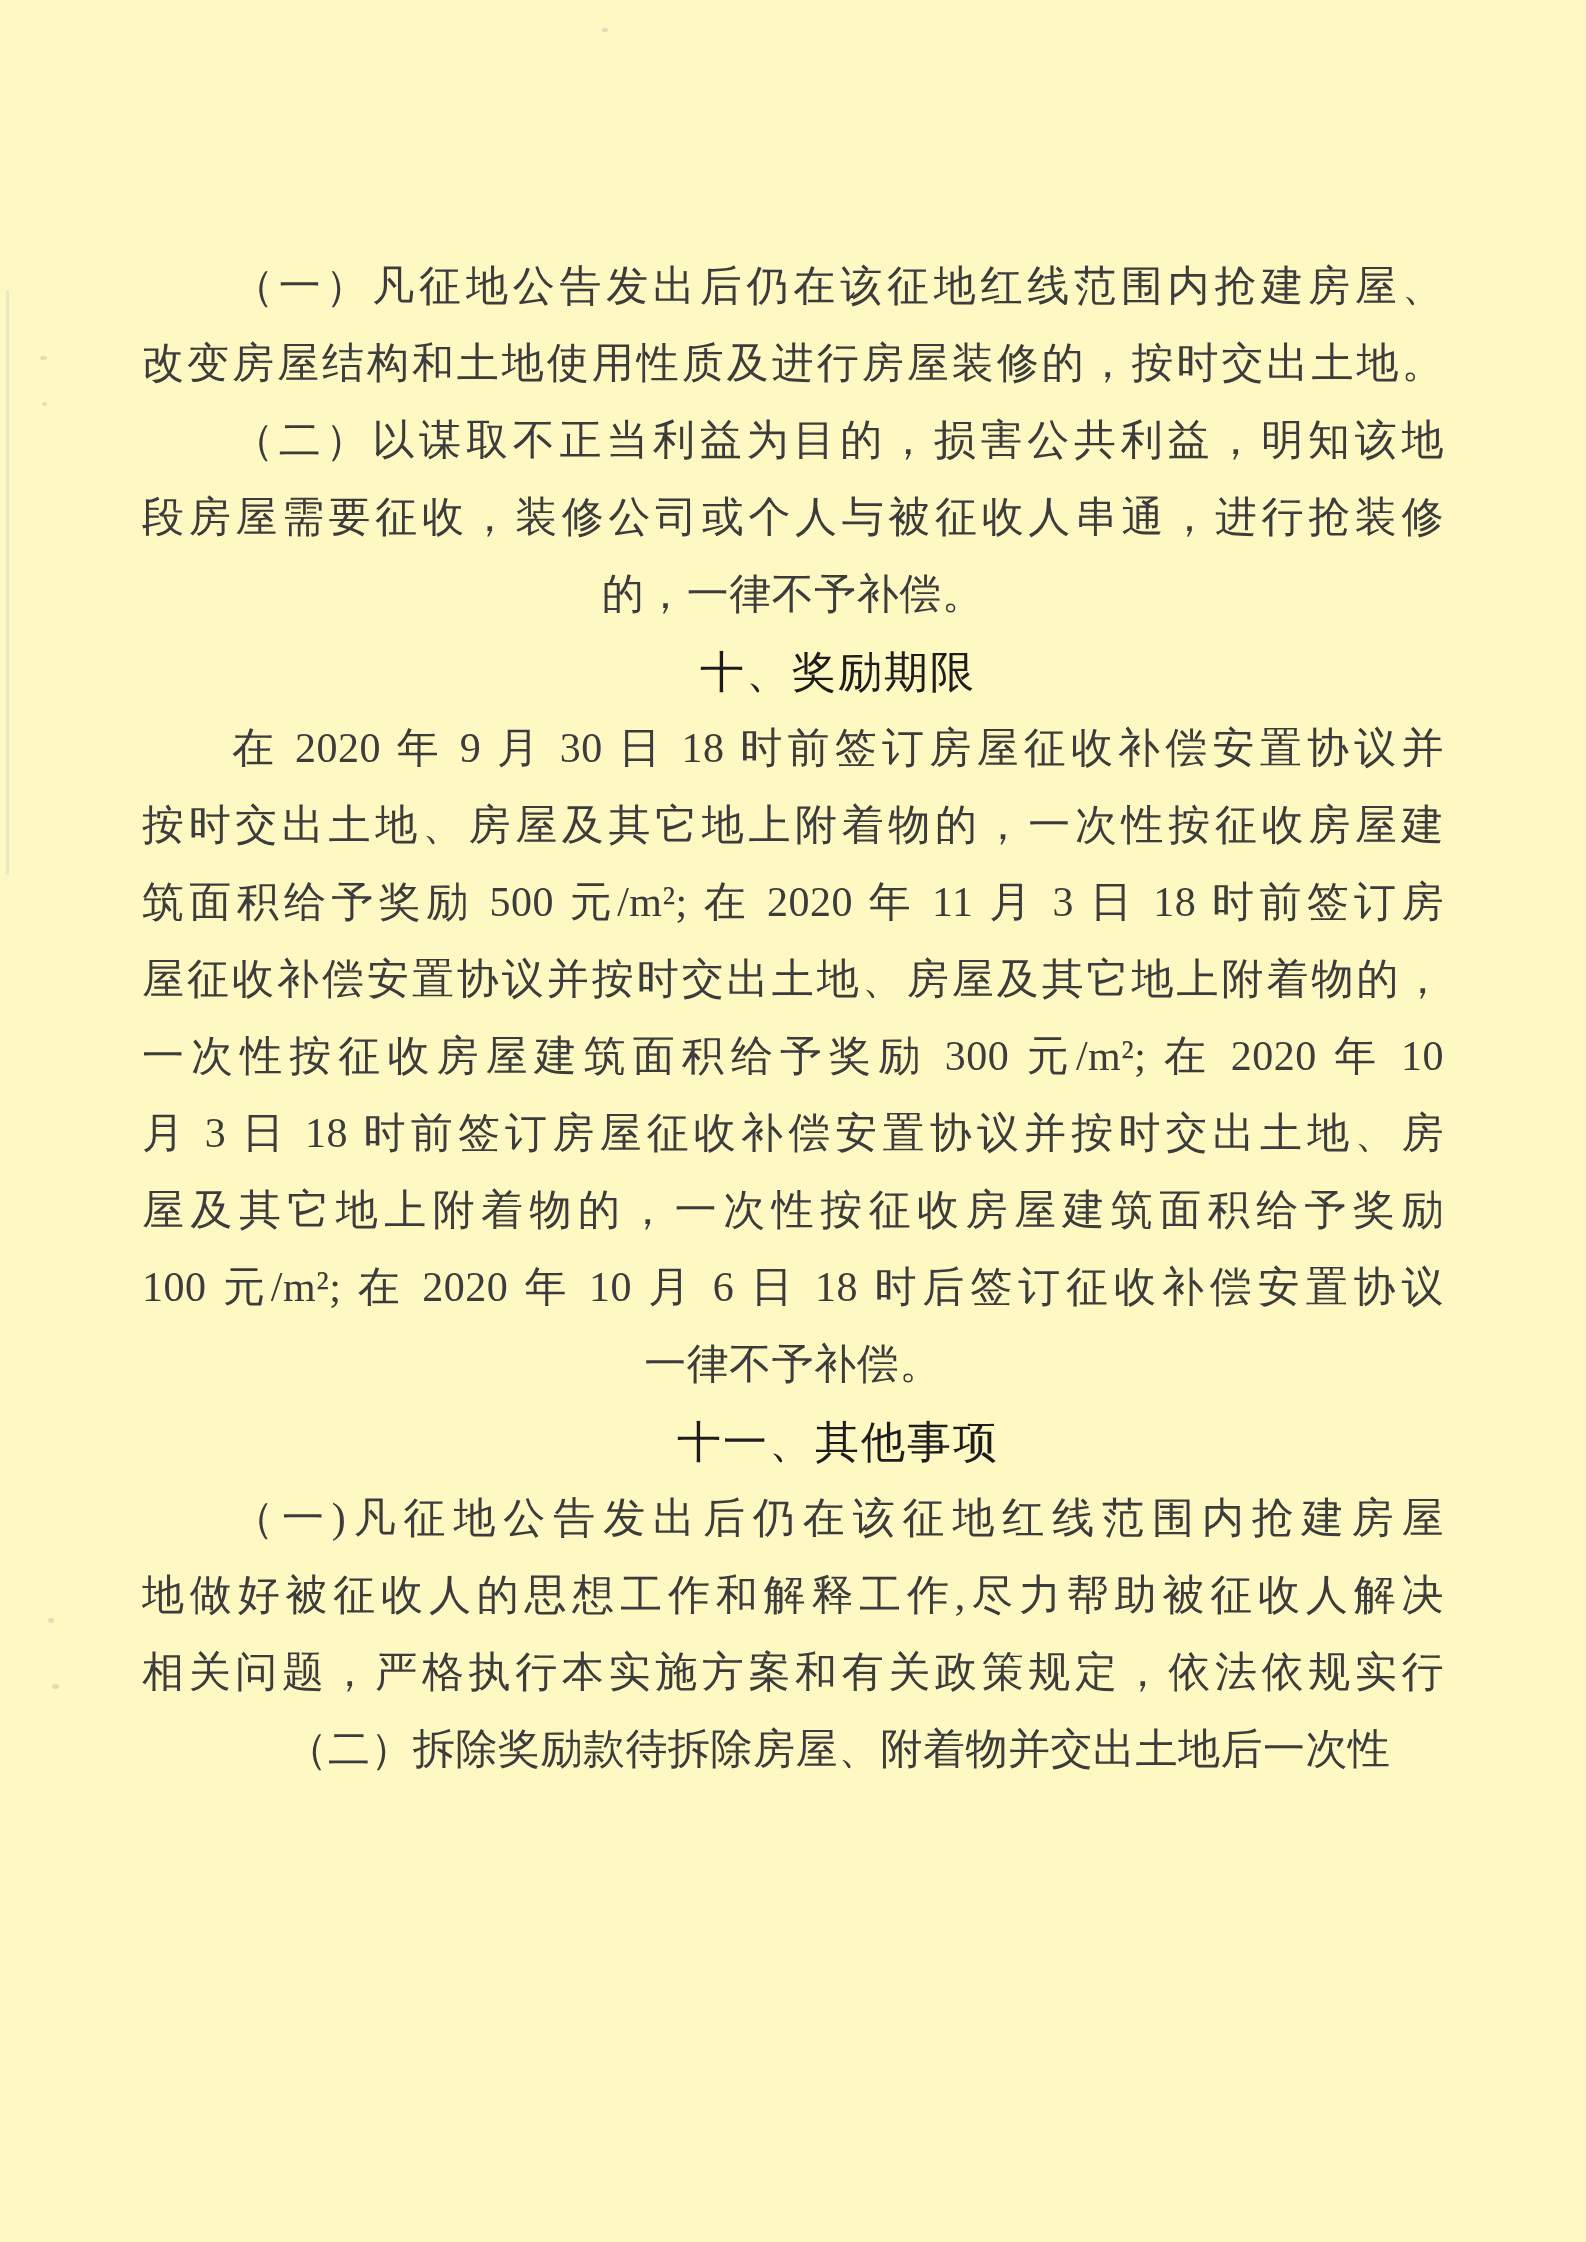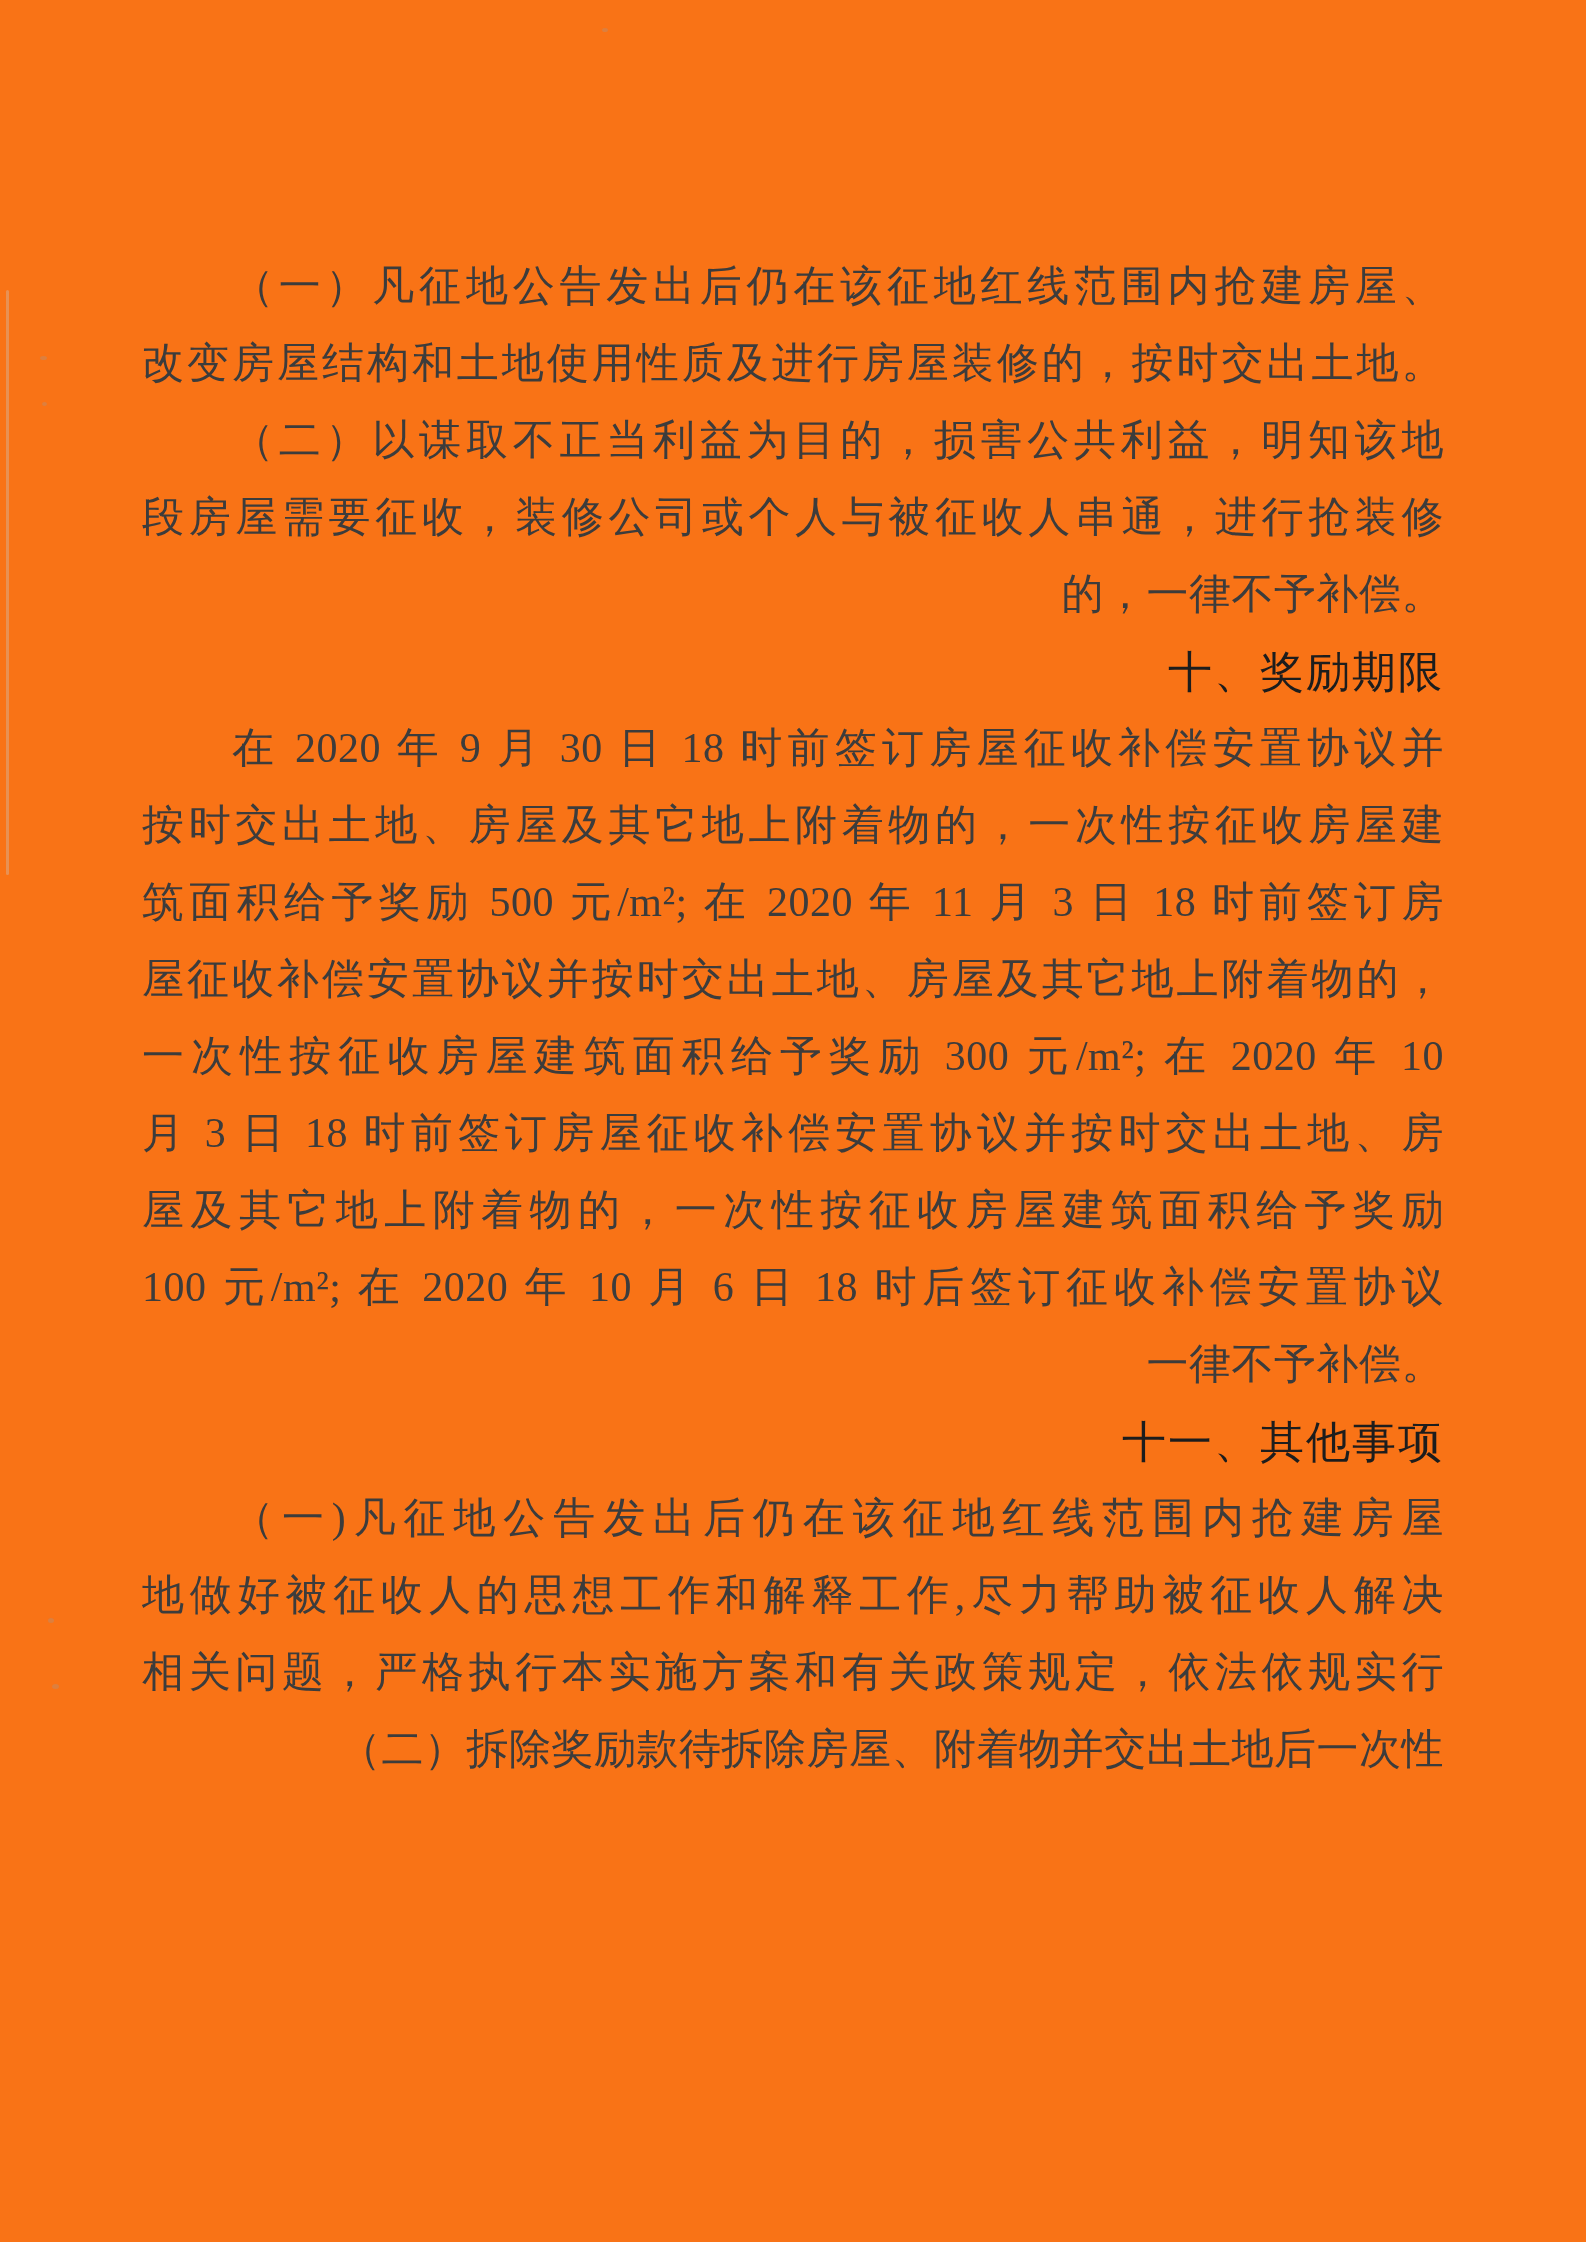--- a/index.html
+++ b/index.html
@@ -5,38 +5,38 @@
   html, body {
     margin: 0;
     padding: 0;
     background: #e8e8e8;
   }
   .page {
     position: relative;
     width: 1586px;
     height: 2242px;
     margin: 0 auto;
-    background: #f97316;
+    background: #fef9c3;
     overflow: hidden;
     font-family: "Liberation Serif", "DejaVu Serif", serif;
   }
   .text-body {
     position: absolute;
     left: 142px;
     top: 248px;
     width: 1302px;
   }
   .line {
     height: 77px;
     line-height: 77px;
     font-size: 42px;
     letter-spacing: 0.5px;
     color: #3c3c3c;
     white-space: normal;
-    text-align: right;
+    text-align: center;
   }
   .line.indent {
     padding-left: 90px;
   }
   .line.fill {
     text-align: justify;
     text-align-last: justify;
   }
   .line.heading {
     font-family: "Liberation Sans", "DejaVu Sans", sans-serif;

